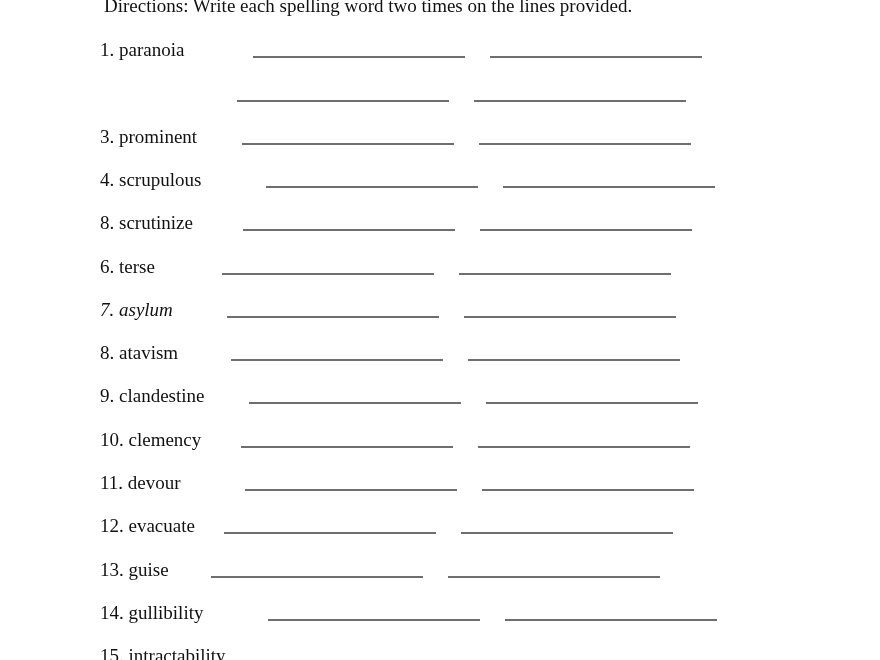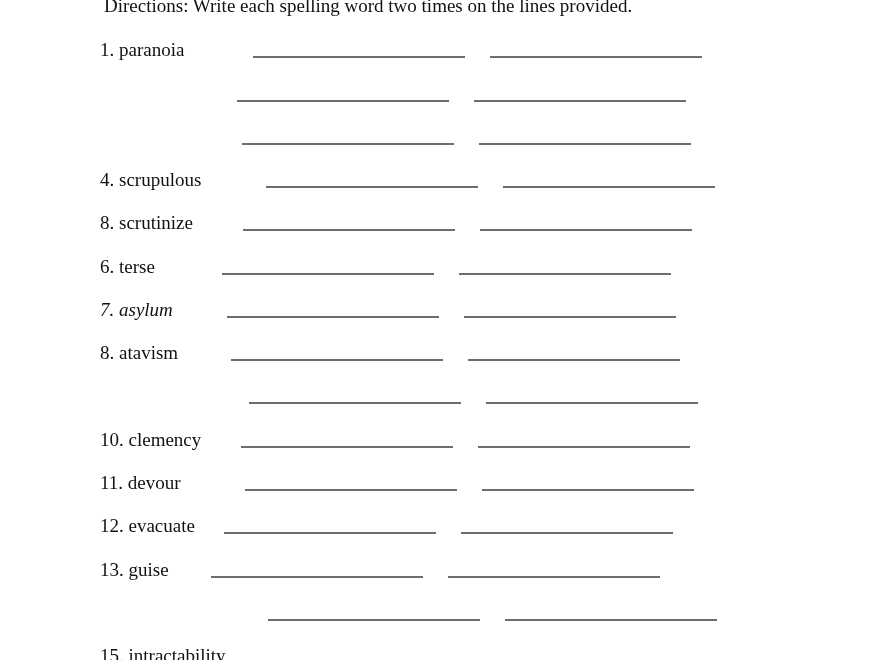--- a/index.html
+++ b/index.html
@@ -19,20 +19,21 @@
     <div class="row" style="top: 38px;">
       <span class="word">1. paranoia</span>
       <div class="line" style="left: 253px; width: 212px;"></div>
       <div class="line" style="left: 490px; width: 212px;"></div>
     </div>
     <div class="row" style="top: 82px;">
       <div class="line" style="left: 237px; width: 212px;"></div>
       <div class="line" style="left: 474px; width: 212px;"></div>
     </div>
     <div class="row" style="top: 125px;">
+      <span class="word">3. prominent</span>
       <div class="line" style="left: 242px; width: 212px;"></div>
       <div class="line" style="left: 479px; width: 212px;"></div>
     </div>
     <div class="row" style="top: 168px;">
       <span class="word">4. scrupulous</span>
       <div class="line" style="left: 266px; width: 212px;"></div>
       <div class="line" style="left: 503px; width: 212px;"></div>
     </div>
     <div class="row" style="top: 211px;">
       <span class="word">8. scrutinize</span>
@@ -48,20 +49,21 @@
       <span class="word">7. asylum</span>
       <div class="line" style="left: 227px; width: 212px;"></div>
       <div class="line" style="left: 464px; width: 212px;"></div>
     </div>
     <div class="row" style="top: 341px; padding-left: 32px;">
       <span class="word">8. atavism</span>
       <div class="line" style="left: 231px; width: 212px;"></div>
       <div class="line" style="left: 468px; width: 212px;"></div>
     </div>
     <div class="row" style="top: 384px;">
+      <span class="word">9. clandestine</span>
       <div class="line" style="left: 249px; width: 212px;"></div>
       <div class="line" style="left: 486px; width: 212px;"></div>
     </div>
     <div class="row" style="top: 428px;">
       <span class="word">10. clemency</span>
       <div class="line" style="left: 241px; width: 212px;"></div>
       <div class="line" style="left: 478px; width: 212px;"></div>
     </div>
     <div class="row" style="top: 471px;">
       <span class="word">11. devour</span>
@@ -72,19 +74,20 @@
       <span class="word">12. evacuate</span>
       <div class="line" style="left: 224px; width: 212px;"></div>
       <div class="line" style="left: 461px; width: 212px;"></div>
     </div>
     <div class="row" style="top: 558px;">
       <span class="word">13. guise</span>
       <div class="line" style="left: 211px; width: 212px;"></div>
       <div class="line" style="left: 448px; width: 212px;"></div>
     </div>
     <div class="row" style="top: 601px;">
+      <span class="word">14. gullibility</span>
       <div class="line" style="left: 268px; width: 212px;"></div>
       <div class="line" style="left: 505px; width: 212px;"></div>
     </div>
     <div class="row" style="top: 644px;">
       <span class="word">15. intractability</span>
     </div>
   </div>
 
 </body></html>

